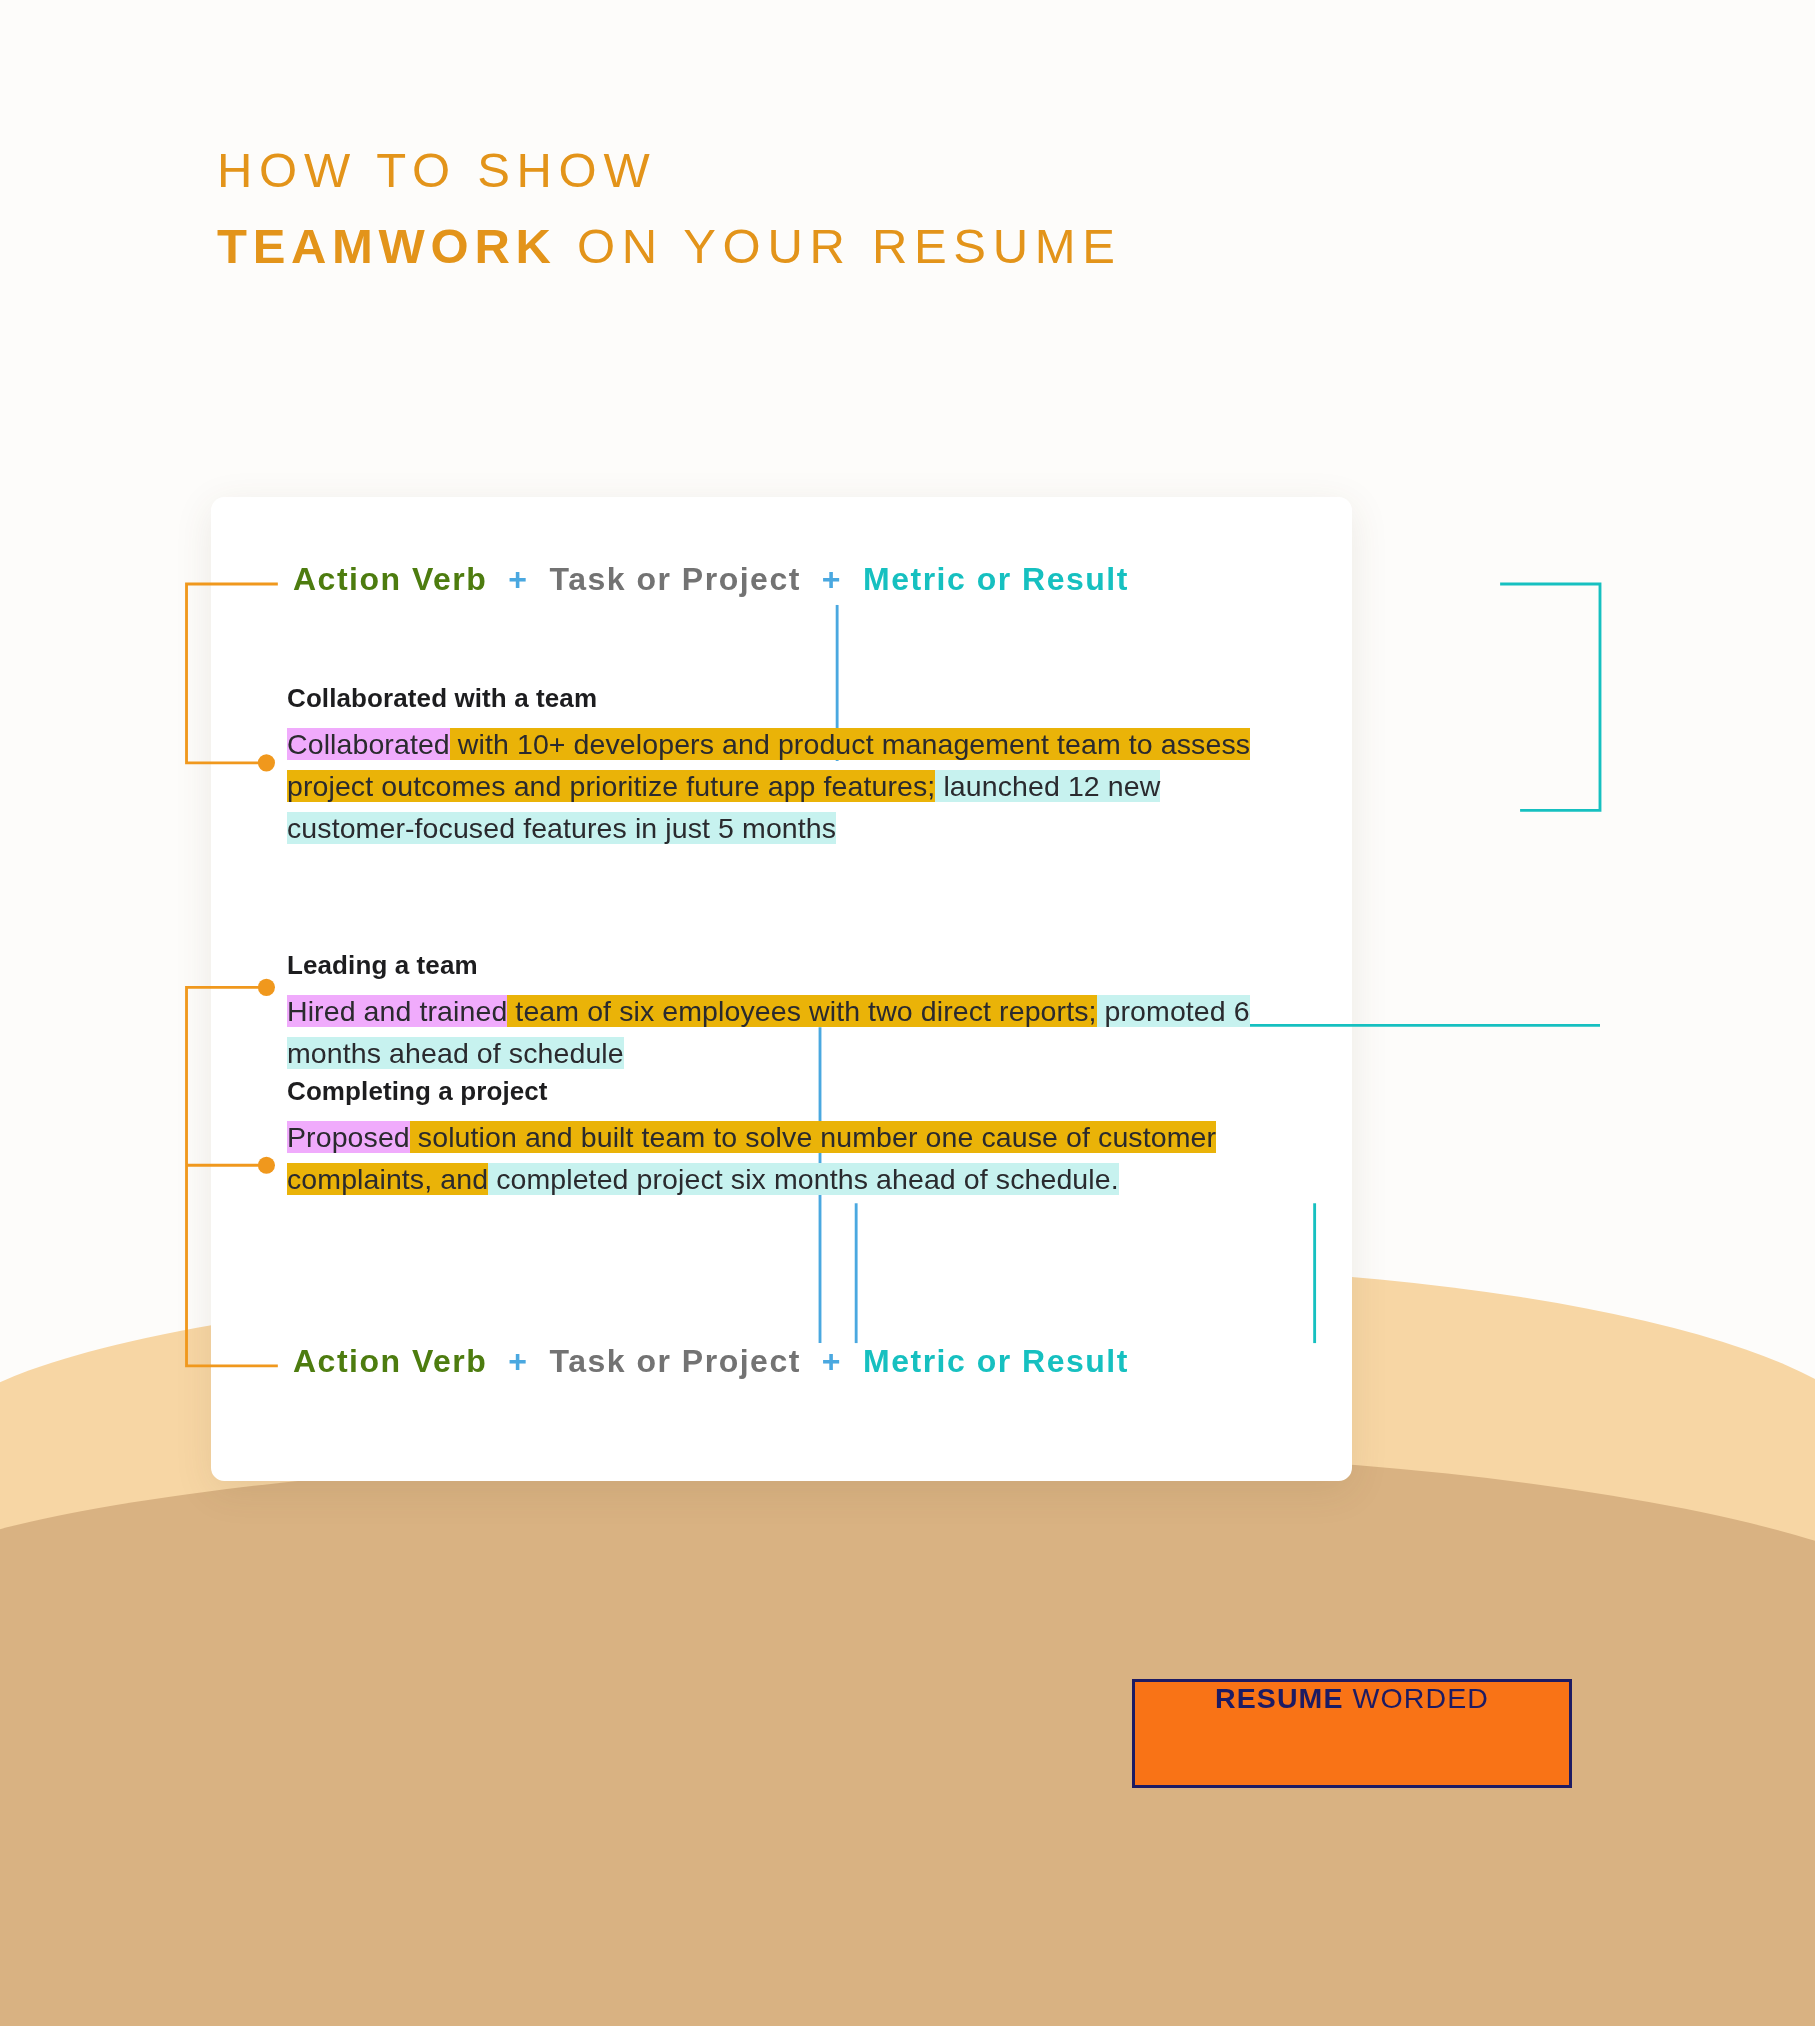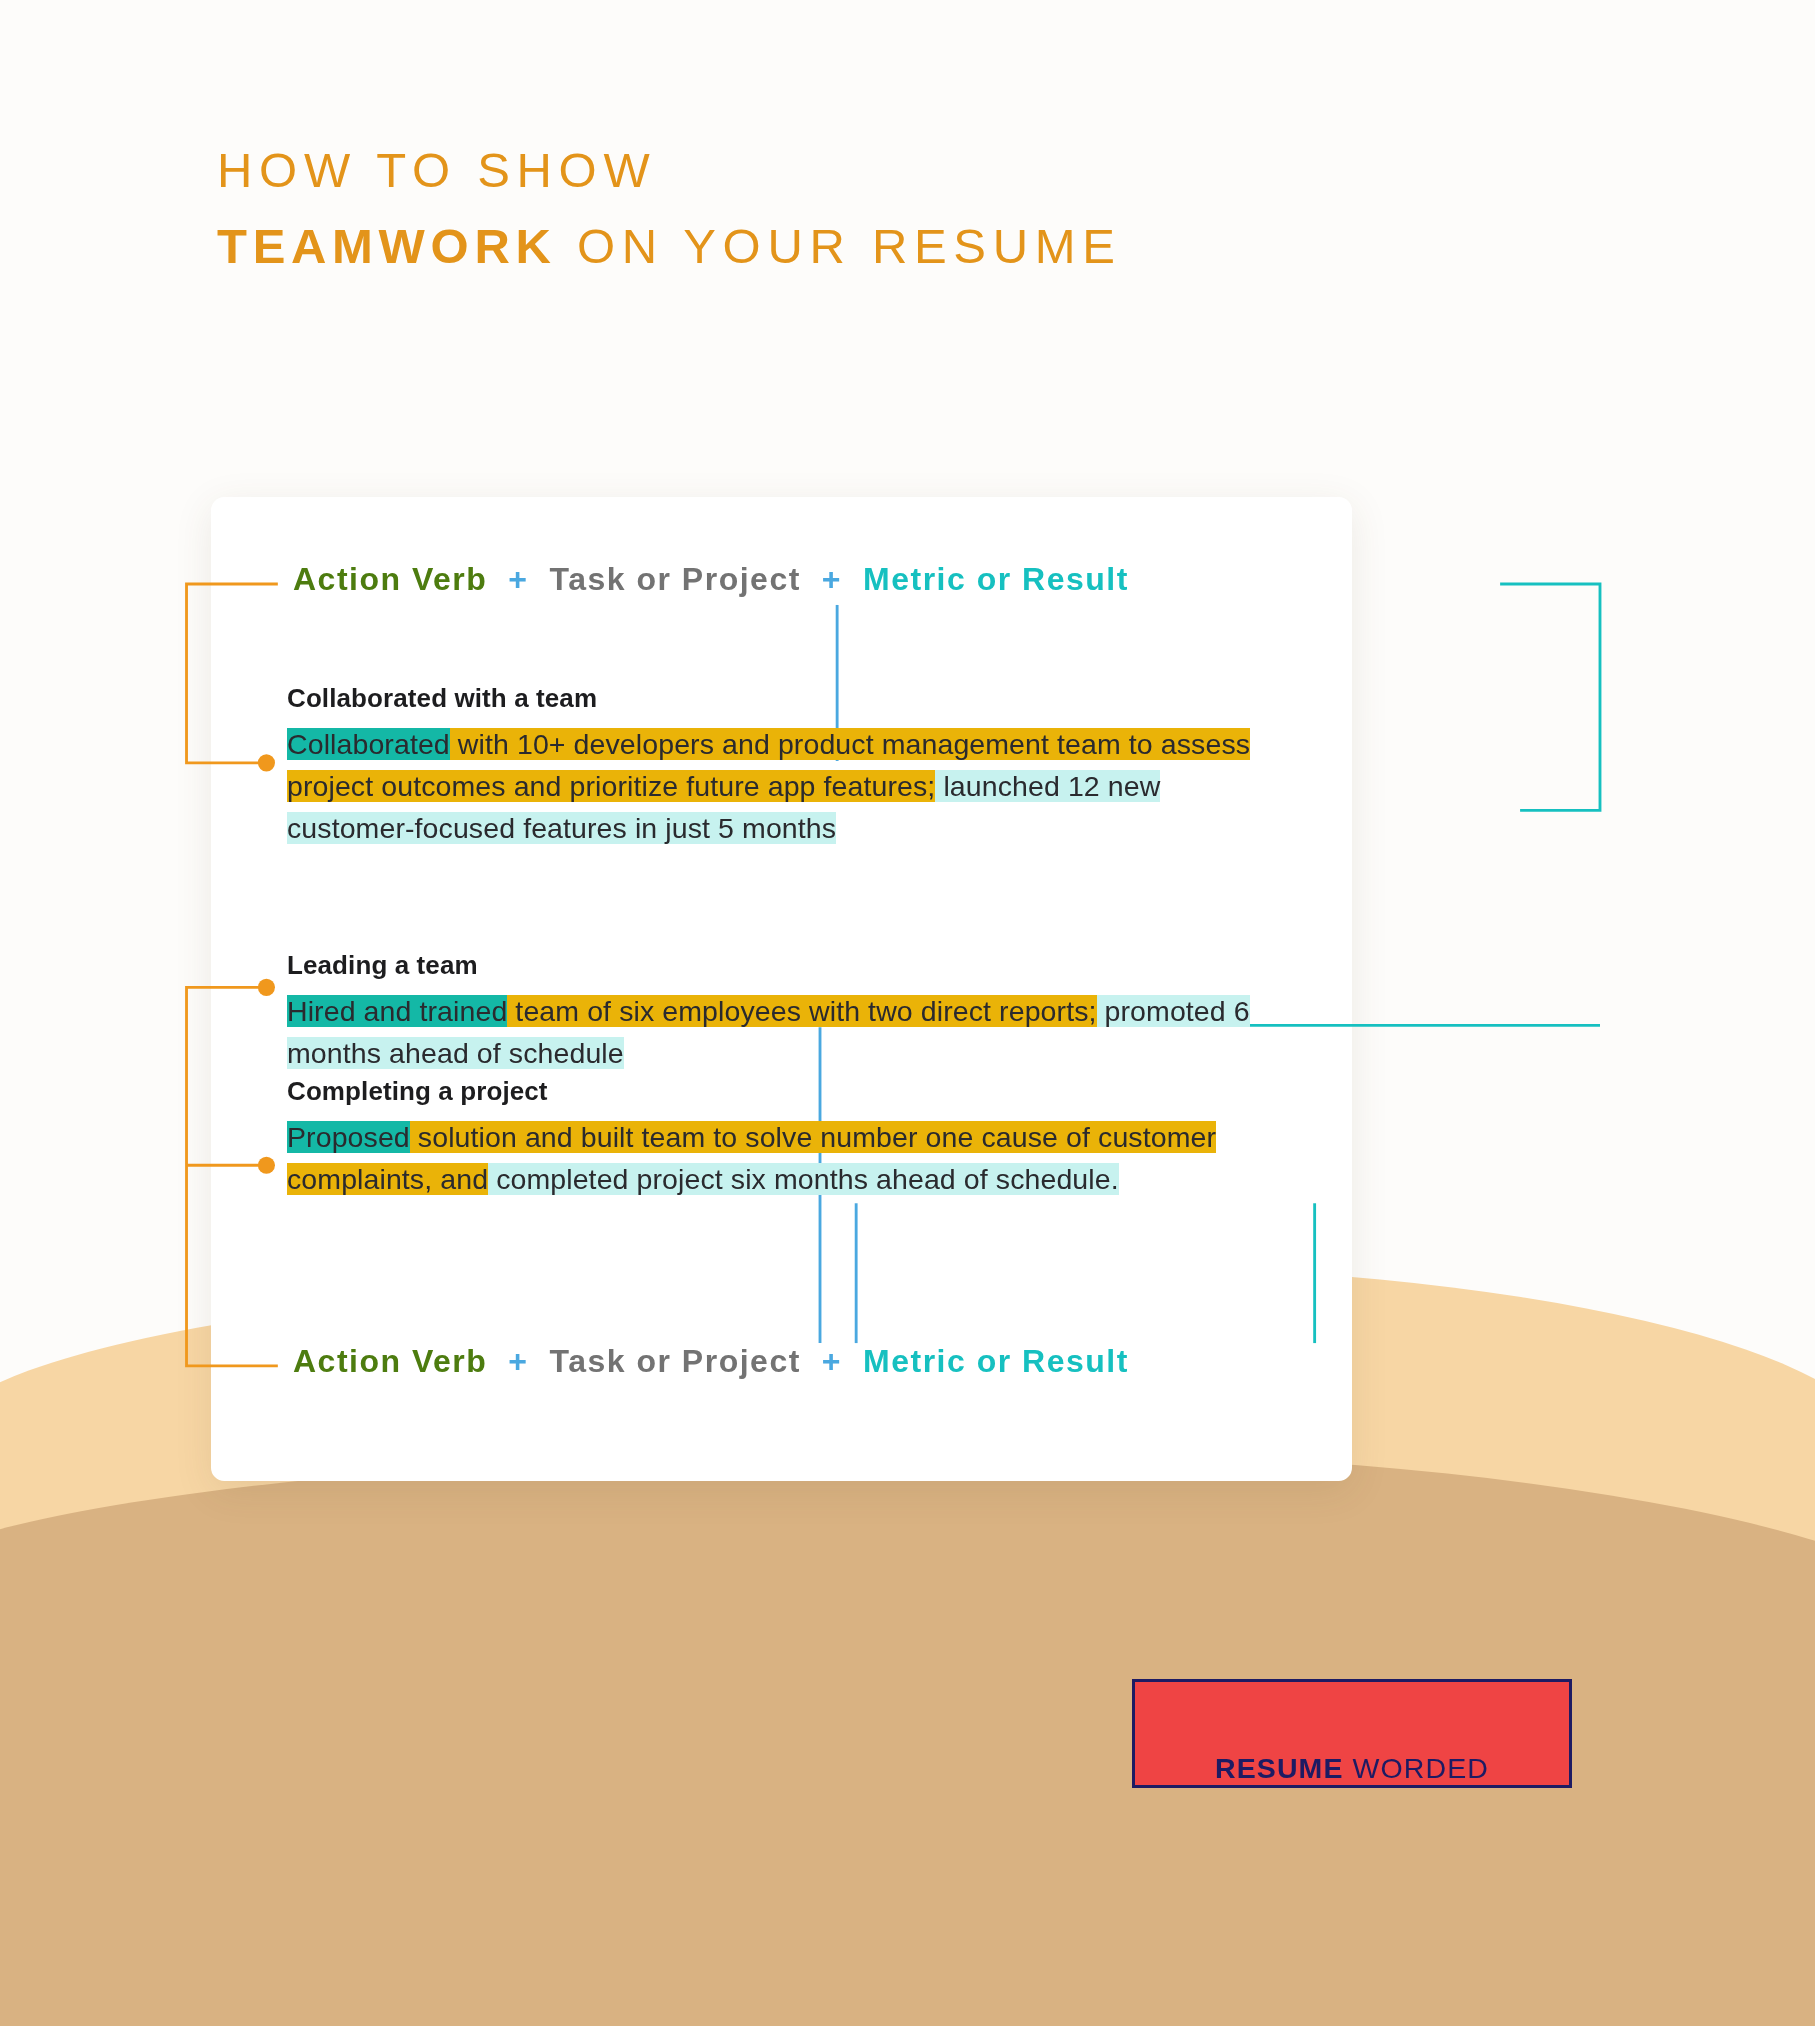--- a/index.html
+++ b/index.html
@@ -89,21 +89,21 @@
     color: #1d1d1f;
     margin-bottom: 8.6px;
     letter-spacing: 0.1px;
   }
   .entry-body {
     font-size: 28.5px;
     line-height: 1.48;
     color: #2a2a2e;
     letter-spacing: 0.1px;
   }
-  .hl-verb   { background: #14b8a6; }
+  .hl-verb   { background: #f0abfc; }
   .hl-task   { background: #eab308; }
   .hl-metric { background: #c7f2ef; }
 
   .entry-1 { top: 683px; }
   .entry-2 { top: 950px; }
   .entry-3 { top: 1076px; }
 
   
   .lines {
     position: absolute;
@@ -114,23 +114,23 @@
   }
 
   
   .logo-box {
     position: absolute;
     left: 1132px;
     top: 1679px;
     width: 434px;
     height: 103px;
     border: 3.8px solid #1d1b63;
-    background: #ef4444;
+    background: #f97316;
     display: flex;
-    align-items: flex-end;
+    align-items: flex-start;
     justify-content: center;
   }
   .logo-text {
     font-size: 28.5px;
     letter-spacing: 1.1px;
     color: #1d1b63;
     white-space: nowrap;
   }
   .logo-strong { font-weight: 700; }
   .logo-light { font-weight: 400; }

